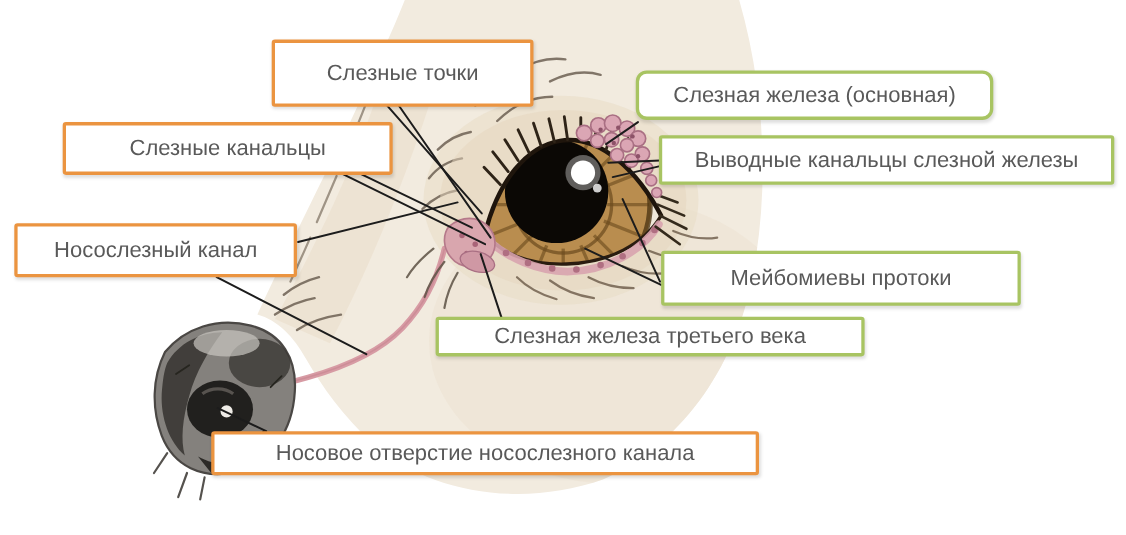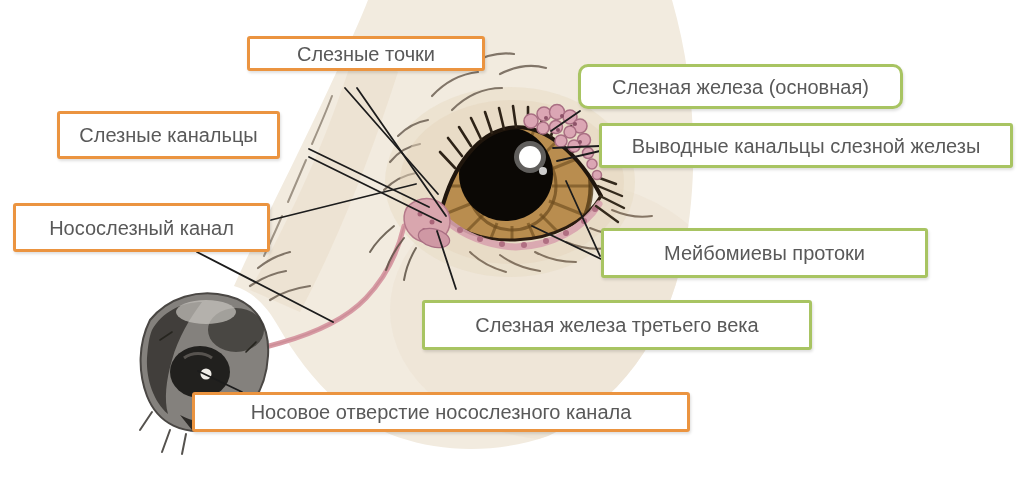--- a/index.html
+++ b/index.html
@@ -10,27 +10,27 @@
   .art{position:absolute;left:0;top:0;}
   .label{
     position:absolute;box-sizing:border-box;background:#ffffff;
     border:3px solid #ccc;border-radius:3px;
     display:flex;align-items:center;justify-content:center;
     font-size:20px;color:#595959;line-height:1.1;text-align:center;
     box-shadow:1px 2px 3px rgba(0,0,0,.13);white-space:nowrap;
   }
   .label.orange{border-color:#EB9440;}
   .label.green{border-color:#A8C462;}
-  #lbl-puncta        {left:247px;top:36px; width:238px;height:35px;}
+  #lbl-puncta        {left:247px;top:36px; width:238px;height:61px;}
   #lbl-main-gland    {left:578px;top:64px; width:325px;height:45px;border-radius:10px;}
-  #lbl-canaliculi    {left:57px; top:111px;width:223px;height:48px;}
+  #lbl-canaliculi    {left:57px; top:111px;width:300px;height:48px;}
   #lbl-ducts         {left:599px;top:123px;width:414px;height:45px;}
   #lbl-nasolacrimal  {left:13px; top:203px;width:257px;height:49px;}
   #lbl-meibomian     {left:601px;top:228px;width:327px;height:50px;}
-  #lbl-third-eyelid  {left:396px;top:300px;width:390px;height:50px;margin-left:26px;}
+  #lbl-third-eyelid  {left:396px;top:288px;width:390px;height:36px;}
   #lbl-nasal-opening {left:192px;top:392px;width:498px;height:40px;}
 </style>
 </head>
 <body>
 
 <div class="stage">
 
   <svg class="art" width="1024" height="486" viewBox="0 0 1024 486">
 
     <defs>

